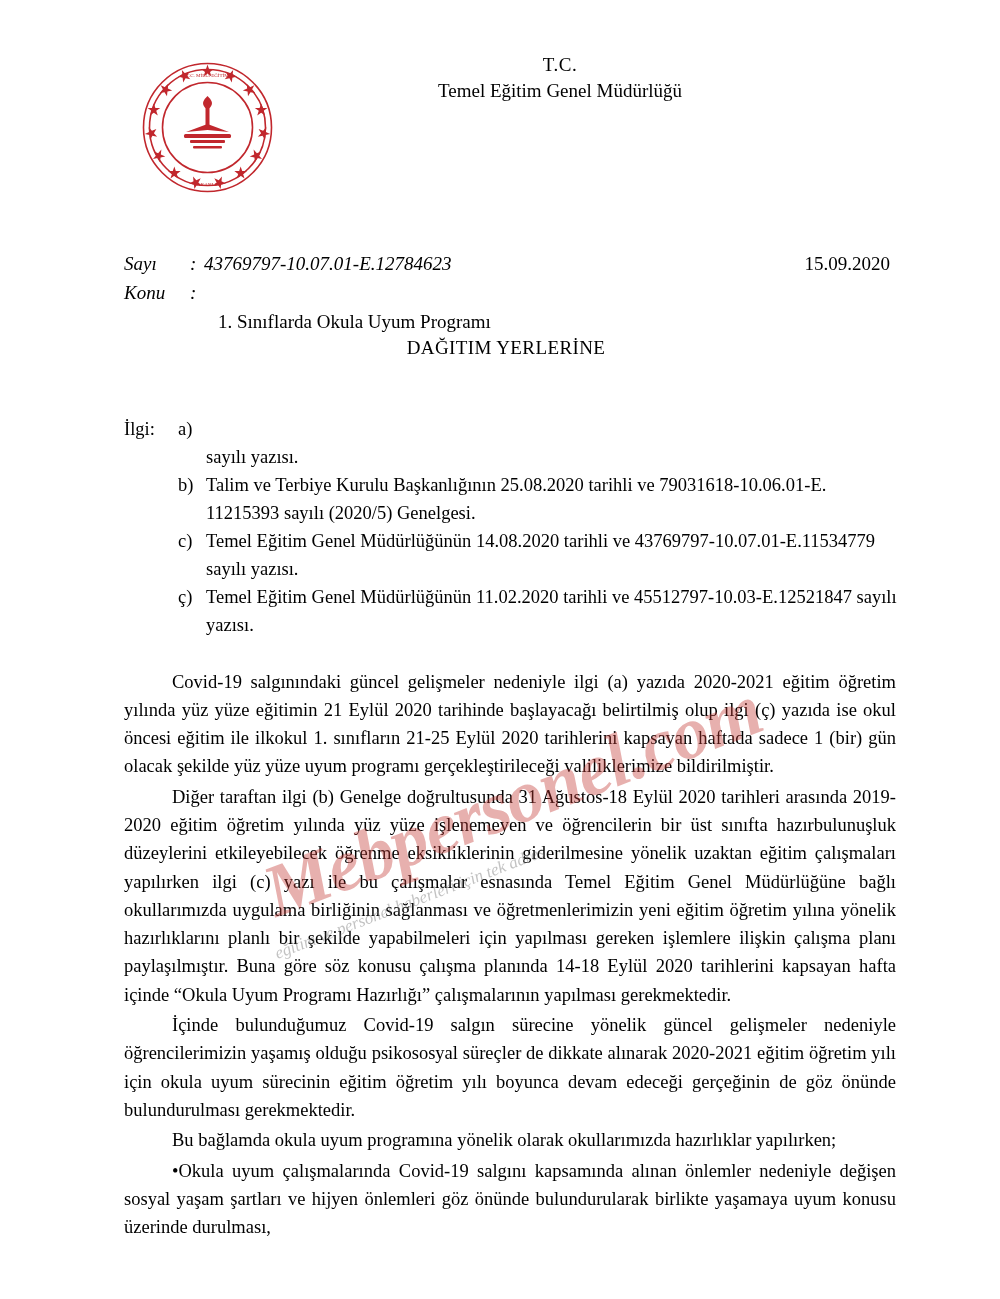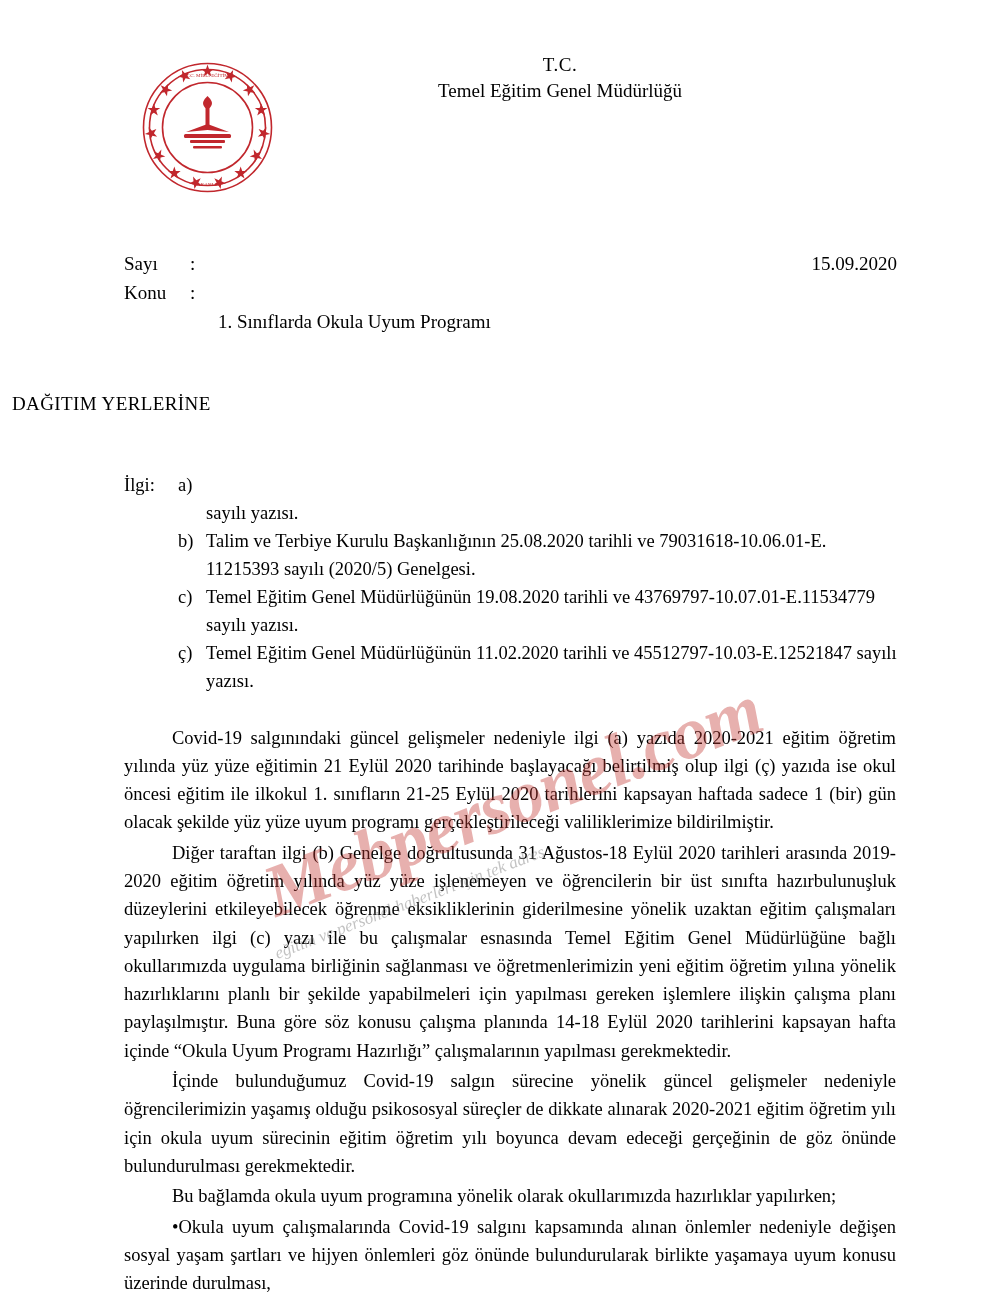--- a/index.html
+++ b/index.html
@@ -58,46 +58,46 @@
   .meta {
     margin-top: 48px;
     padding-left: 124px;
     padding-right: 110px;
     font-size: 19px;
     line-height: 1.52;
     position: relative;
   }
   .meta-row {
     display: flex;
+    font-style: italic;
   }
   .meta-label {
     width: 66px;
     flex: 0 0 66px;
   }
   .meta-colon {
     width: 14px;
     flex: 0 0 14px;
   }
   .meta-value {
     flex: 1 1 auto;
   }
   .meta-date {
     position: absolute;
-    right: 103px;
+    right: 110px;
     top: 0;
     font-size: 19px;
   }
   .meta-sub {
     padding-left: 94px;
   }
 
   
   .dagitim {
-    margin-top: 56px;
-    text-align: left;
+    text-align: center;
     font-size: 19px;
     letter-spacing: 0.4px;
     padding-left: 12px;
   }
 
   
   .refs {
     margin-top: 56px;
     padding-left: 124px;
     padding-right: 44px;
@@ -246,20 +246,21 @@
       <div class="line3">Temel Eğitim Genel Müdürlüğü</div>
     </div>
   </div>
 
   <div class="meta">
     <div class="meta-date">15.09.2020</div>
 
     <div class="meta-row">
       <span class="meta-label">Sayı</span>
       <span class="meta-colon">:</span>
+      <span class="meta-value">43769797-10.07.01-E.12784623</span>
     </div>
 
     <div class="meta-row">
       <span class="meta-label">Konu</span>
       <span class="meta-colon">:</span>
     </div>
 
     <div class="meta-sub">1. Sınıflarda  Okula Uyum Programı</div>
   </div>
 
@@ -274,21 +275,21 @@
     <div class="ref-cont">sayılı yazısı.</div>
 
     <div class="ref-item">
       <span class="marker">b)</span>
       <span class="body">Talim  ve  Terbiye  Kurulu  Başkanlığının  25.08.2020  tarihli  ve  79031618-10.06.01-E.</span>
     </div>
     <div class="ref-cont">11215393 sayılı  (2020/5) Genelgesi.</div>
 
     <div class="ref-item">
       <span class="marker">c)</span>
-      <span class="body">Temel  Eğitim  Genel  Müdürlüğünün  19.08.2020  tarihli  ve  43769797-10.07.01-E.11534779</span>
+      <span class="body">Temel  Eğitim  Genel  Müdürlüğünün  14.08.2020  tarihli  ve  43769797-10.07.01-E.11534779</span>
     </div>
     <div class="ref-cont">sayılı yazısı.</div>
 
     <div class="ref-item">
       <span class="marker">ç)</span>
       <span class="body">Temel  Eğitim  Genel  Müdürlüğünün  11.02.2020  tarihli  ve  45512797-10.03-E.12521847 sayılı</span>
     </div>
     <div class="ref-cont">yazısı.</div>
   </div>
 

